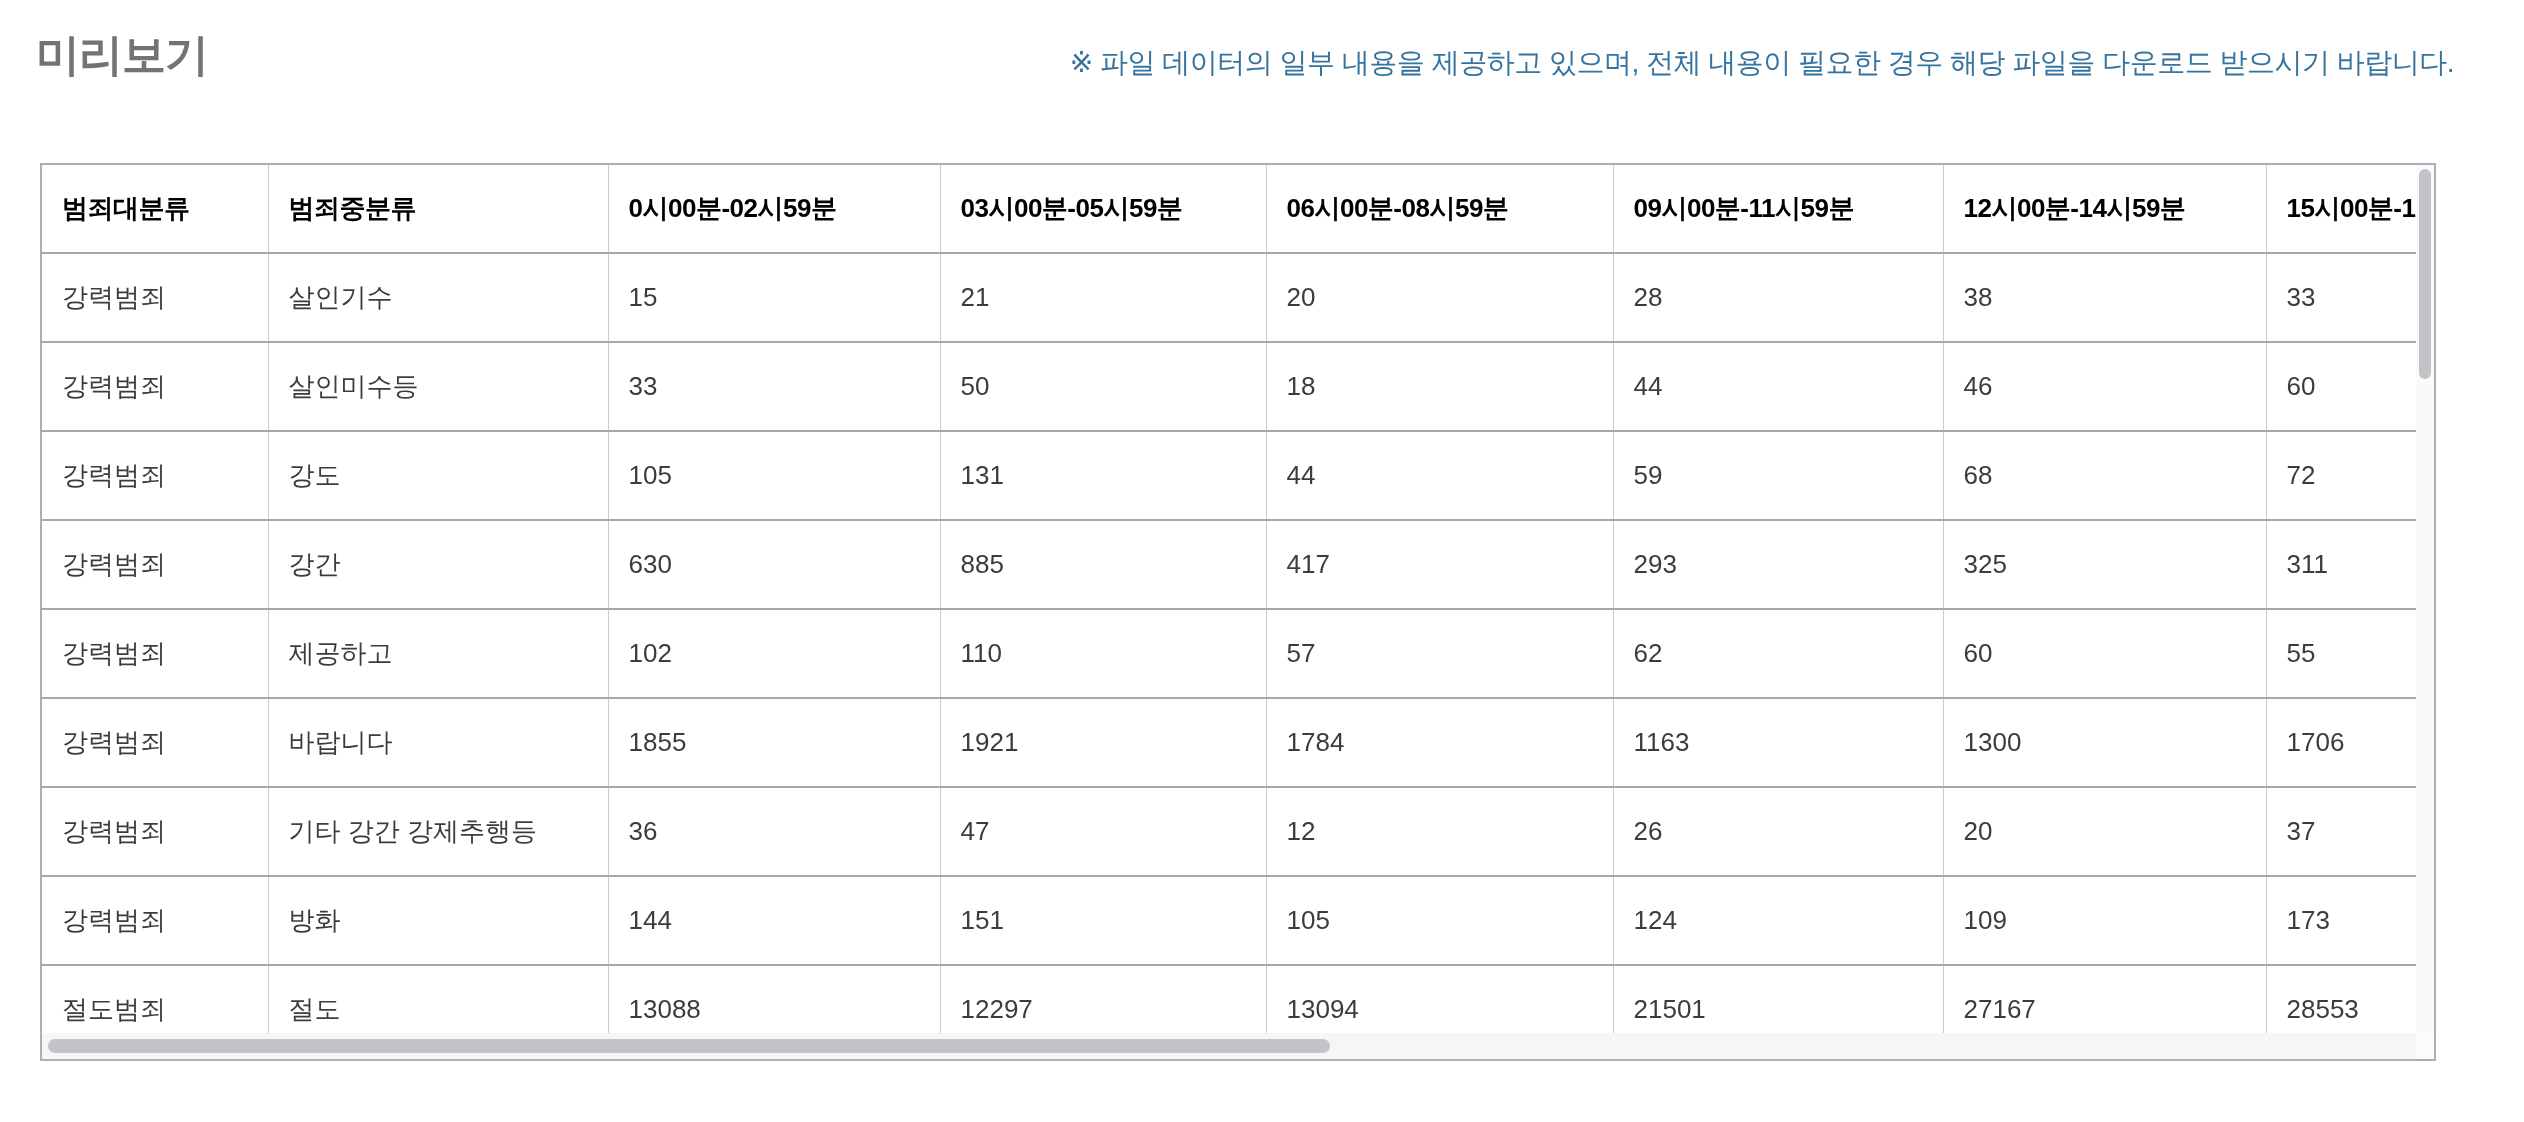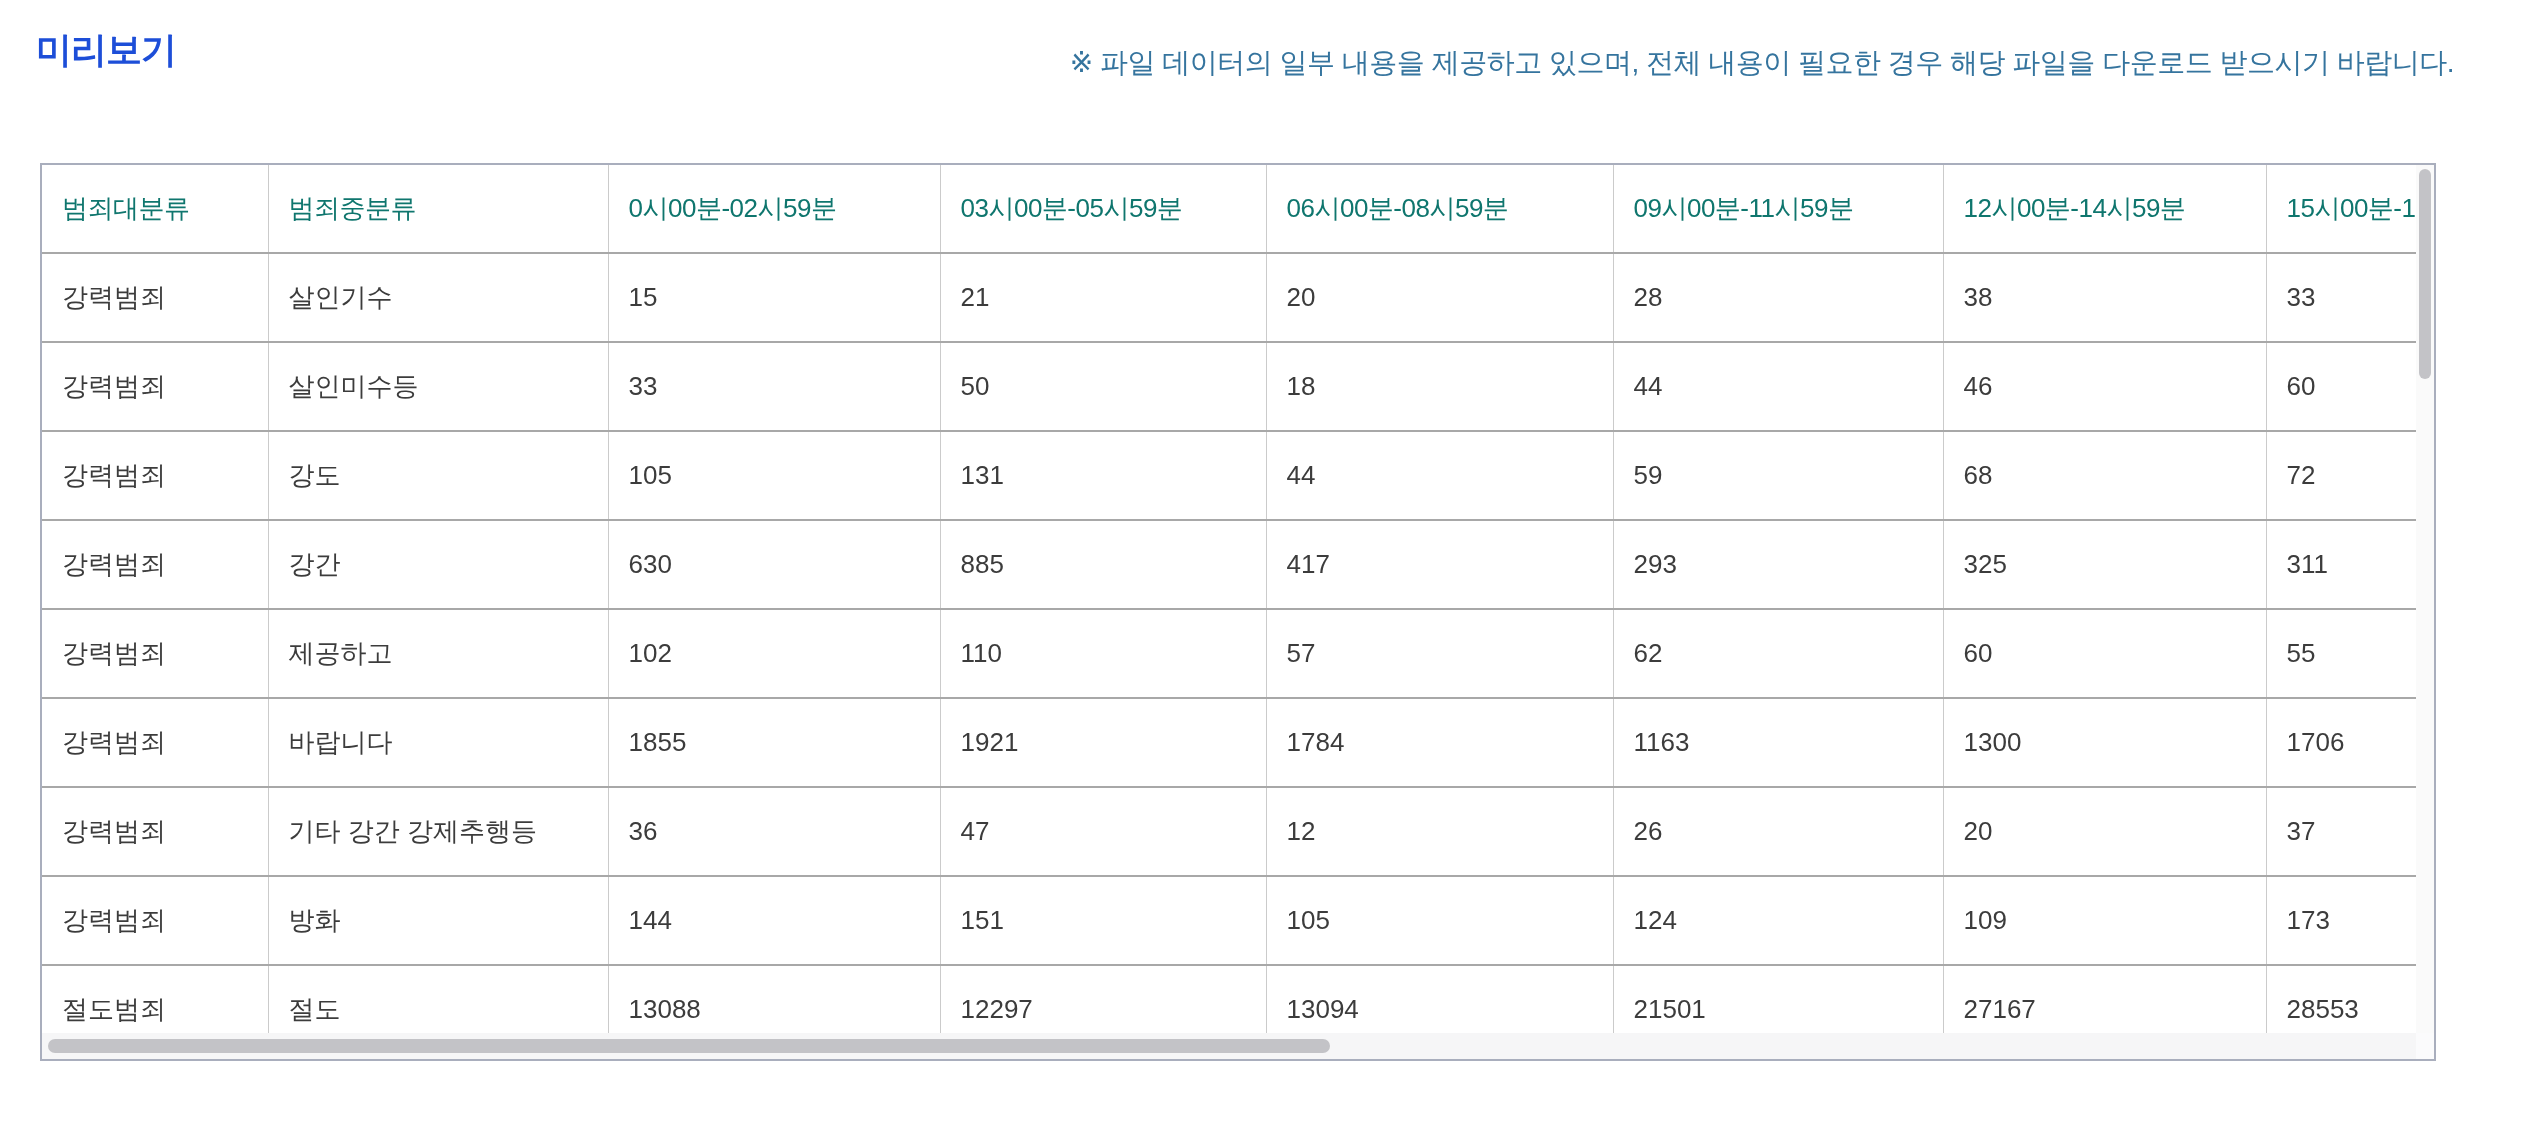--- a/index.html
+++ b/index.html
@@ -2,21 +2,21 @@
 <html lang="ko"><head>
 <meta charset="utf-8">
 <style>
   html,body{margin:0;padding:0;background:#ffffff;}
   body{
     width:2524px;height:1122px;position:relative;overflow:hidden;
     font-family:"Liberation Sans","DejaVu Sans",sans-serif;
   }
   .page-title{
     position:absolute;left:36px;top:26px;
-    font-size:36px;font-weight:700;color:#1d4ed8;letter-spacing:-1px;
+    font-size:44px;font-weight:700;color:#737373;letter-spacing:-1px;
   }
   .notice{
     position:absolute;right:70px;top:44px;
     font-size:28px;color:#35749e;letter-spacing:-0.5px;
   }
   .preview-box{
     position:absolute;left:40px;top:163px;
     width:2396px;height:898px;
     border:2px solid #a9aebd;box-sizing:border-box;background:#ffffff;
   }
@@ -30,21 +30,21 @@
   table.preview td{
     height:87px;box-sizing:content-box;
     padding:0 10px 0 20px;
     border-right:1px solid #cbcbcb;
     border-bottom:2px solid #a8a8a8;
     text-align:left;vertical-align:middle;
     white-space:nowrap;overflow:hidden;
     font-size:26px;color:#3c3c3c;background:#fff;
   }
   table.preview th{
-    font-weight:400;color:#0f766e;letter-spacing:-0.5px;
+    font-weight:700;color:#000000;letter-spacing:-0.5px;
   }
   table.preview th:last-child,
   table.preview td:last-child{border-right:none;}
   
   .vscroll{
     position:absolute;top:0;right:0;bottom:26px;width:18px;background:#fafafa;
   }
   .vthumb{
     position:absolute;top:4px;left:3px;width:12px;height:210px;
     border-radius:7px;background:#c3c3c7;

